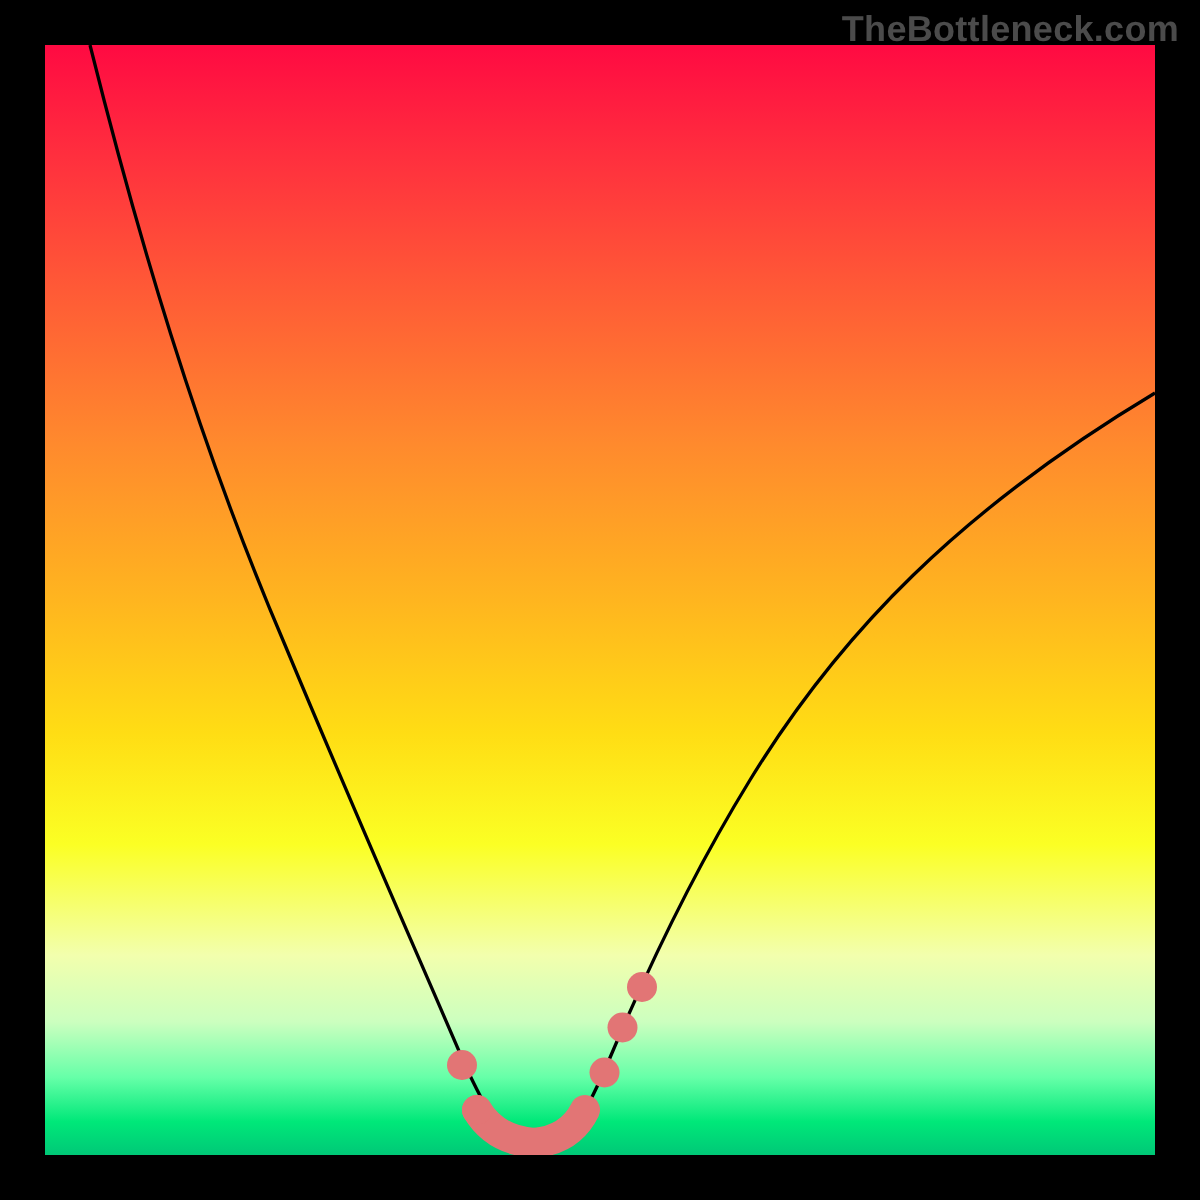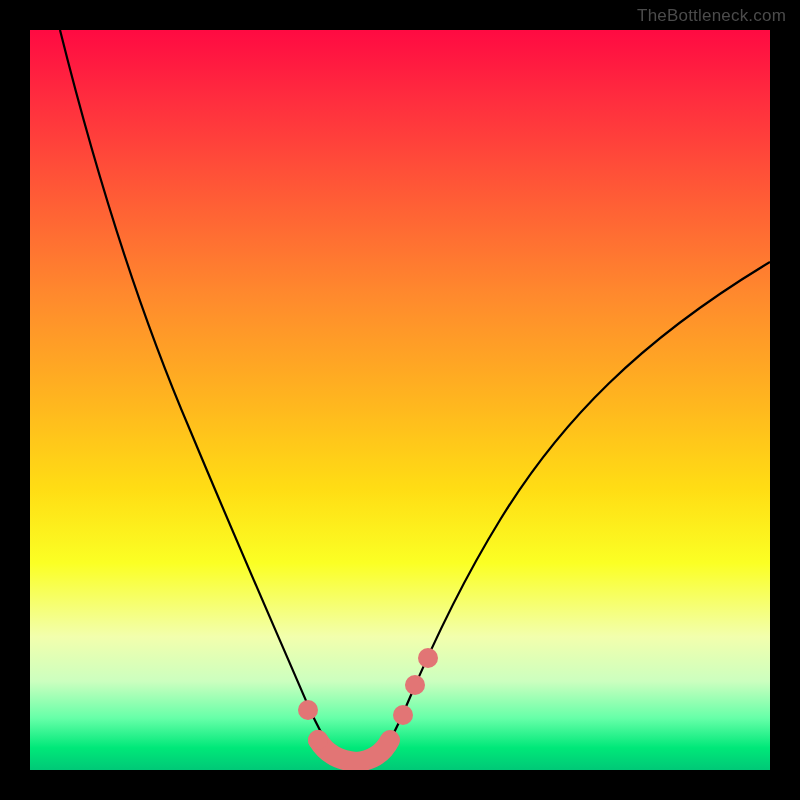--- a/index.html
+++ b/index.html
@@ -30,22 +30,22 @@
       #66ffa8 93%,
       #00e879 97%,
       #00c877 100%
     );
   }
   .attribution {
     position: absolute;
     top: 6px;
     right: 14px;
     color: #4b4b4b;
-    font-size: 17px;
-    font-weight: 400;
+    font-size: 24px;
+    font-weight: 700;
     letter-spacing: 0.2px;
   }
   svg.curve {
     position: absolute;
     left: 0;
     top: 0;
   }
   .dot {
     fill: #e27575;
   }

